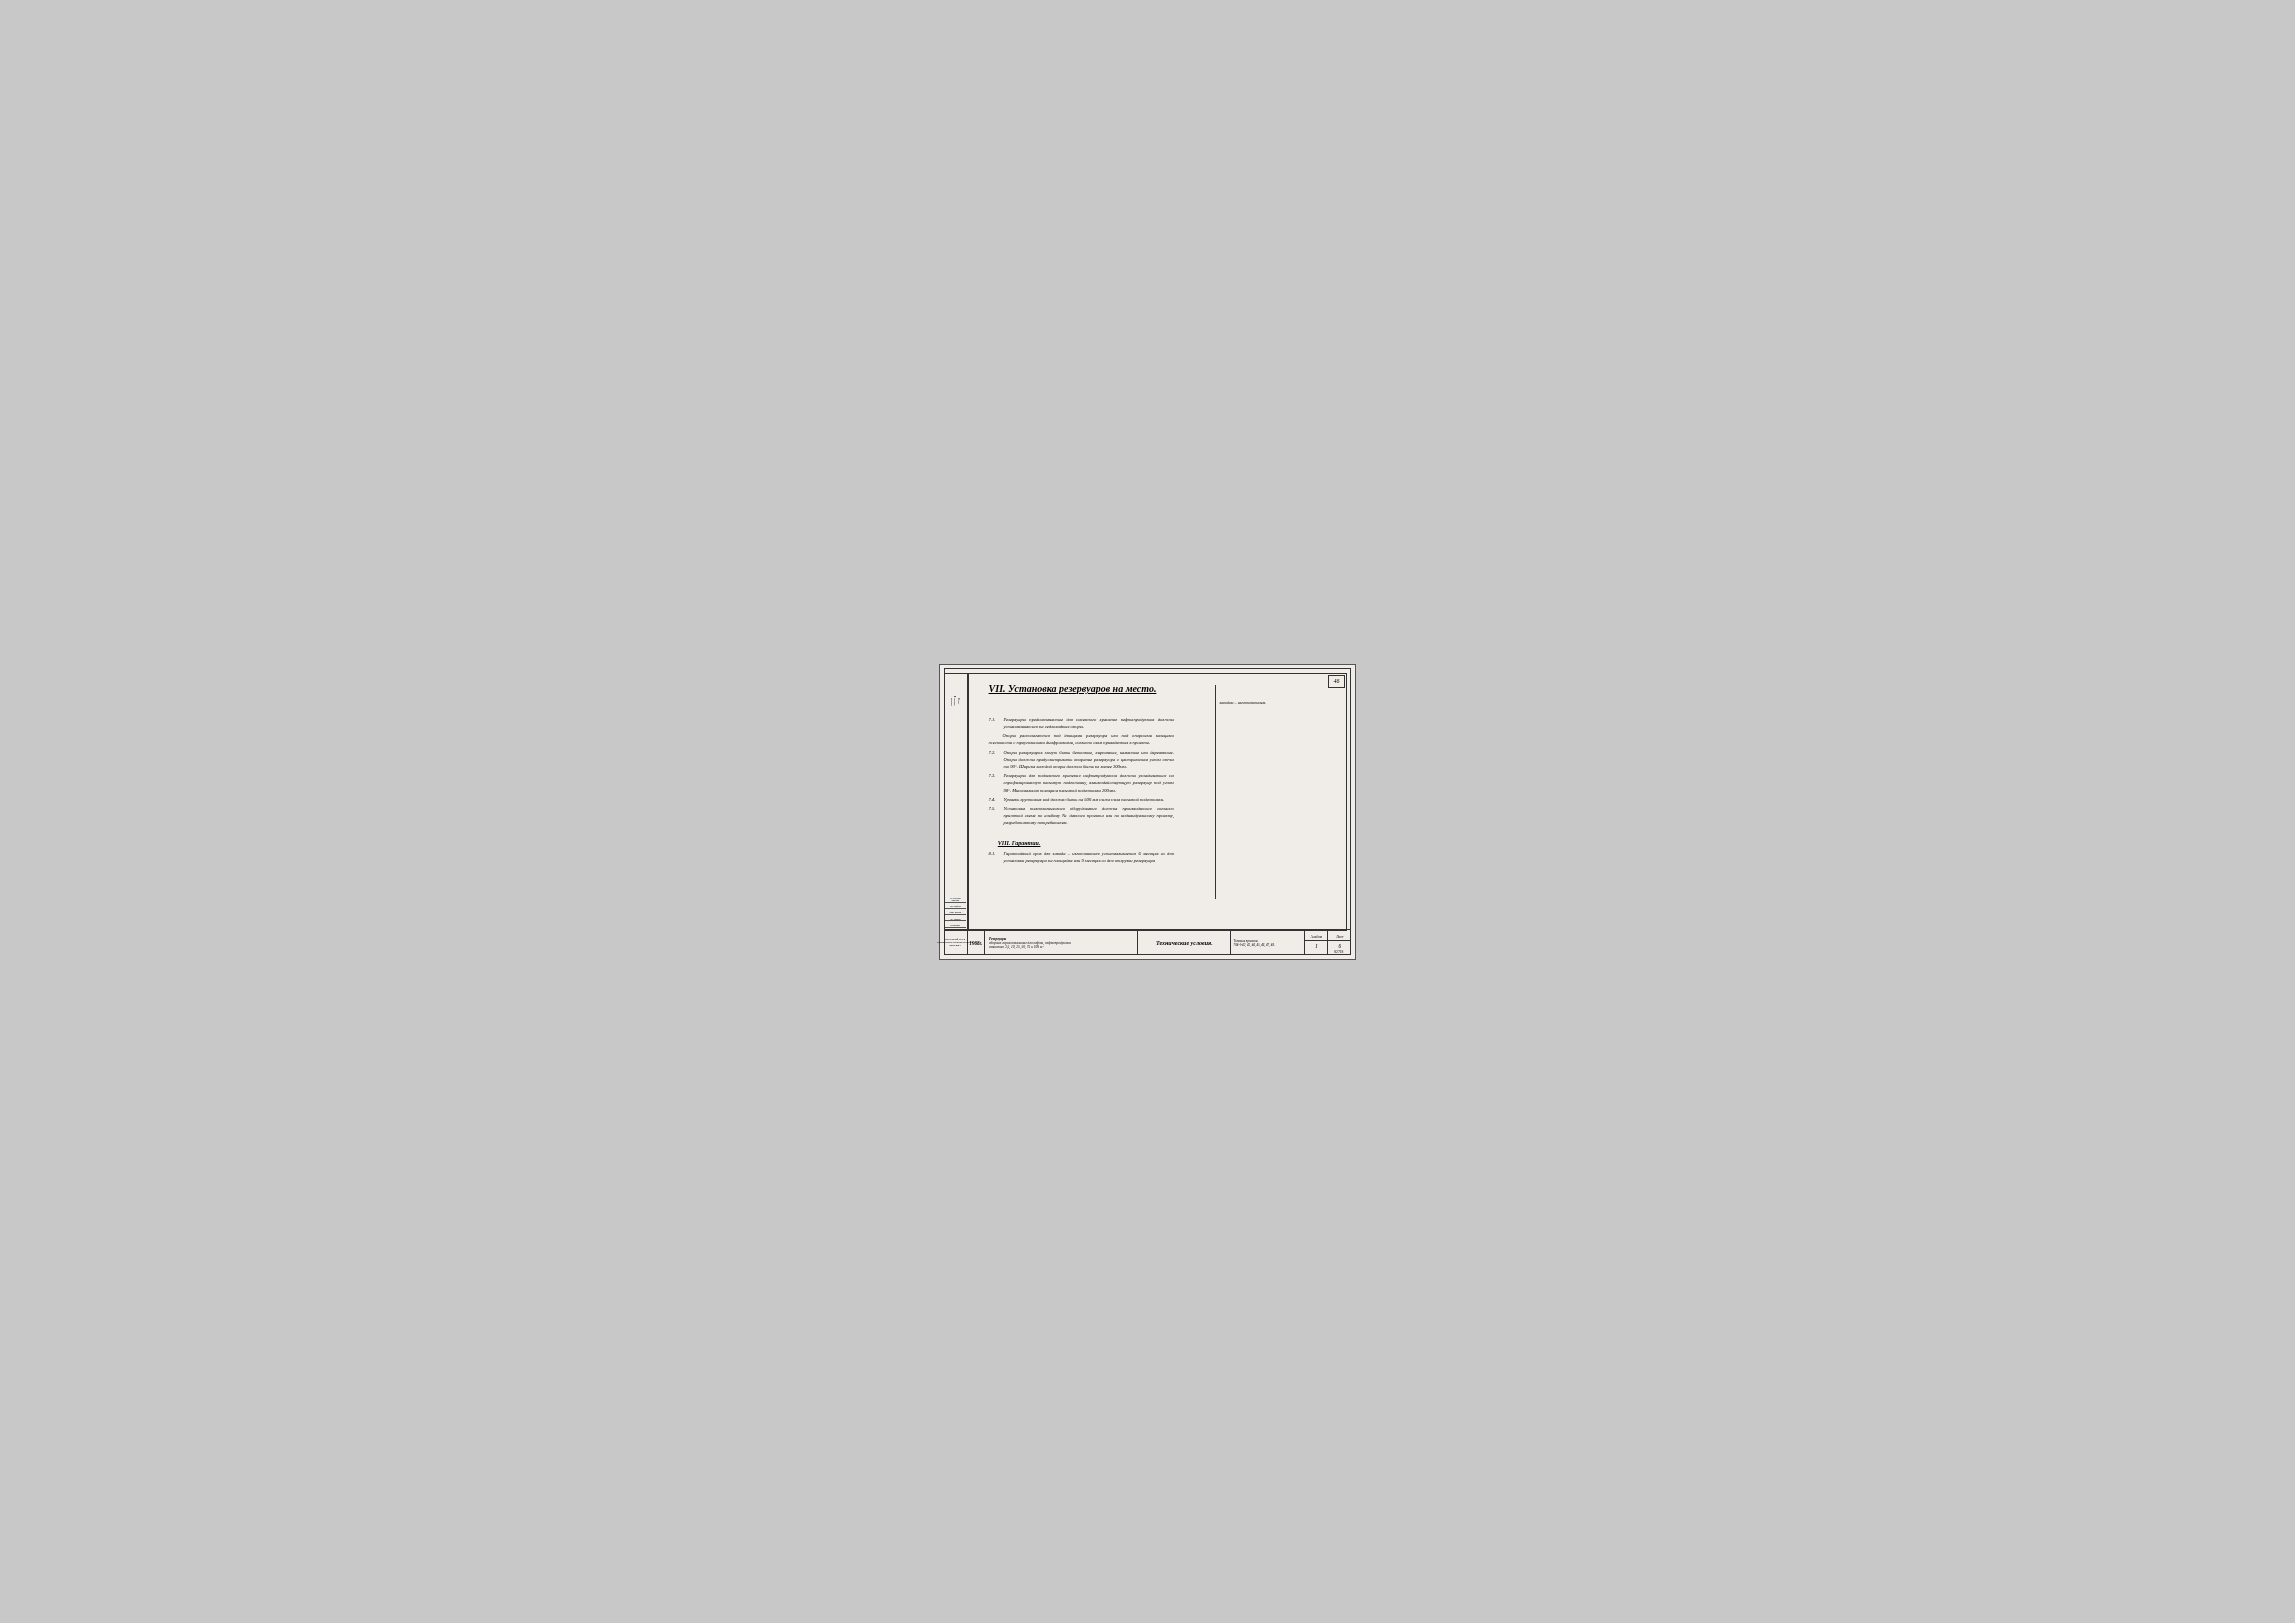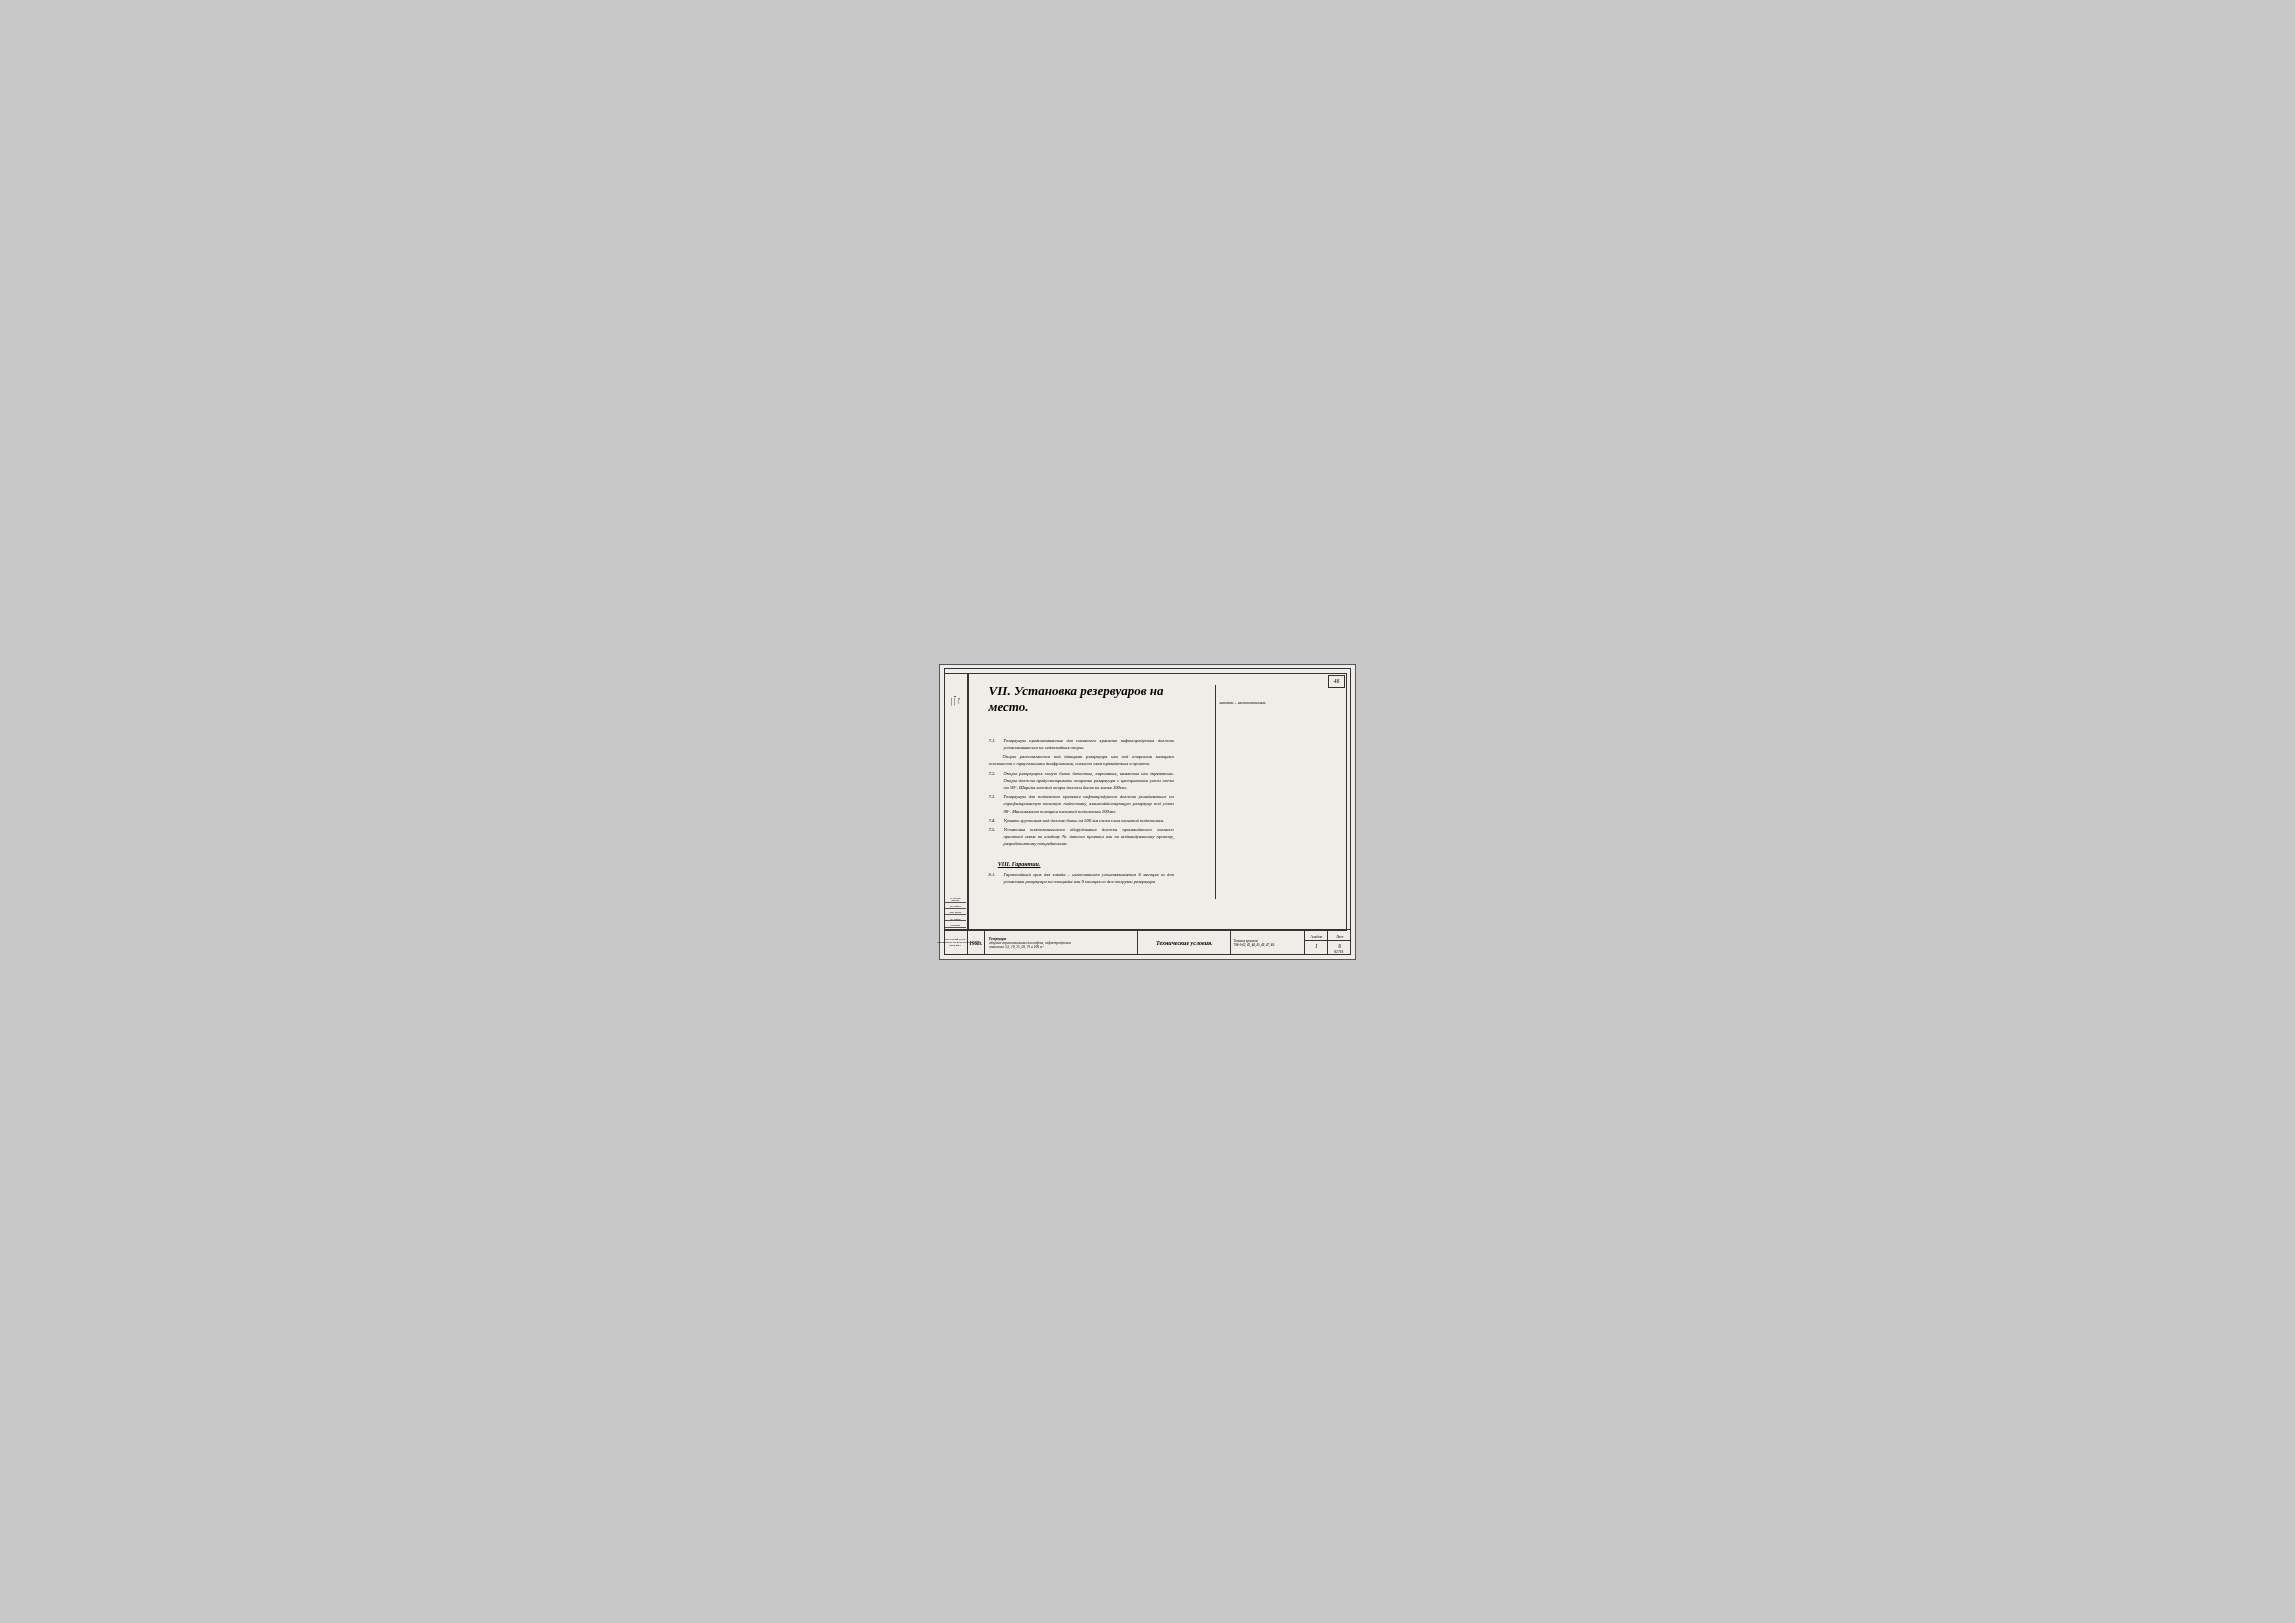--- a/index.html
+++ b/index.html
@@ -67,22 +67,23 @@
     .main-content {
       position: absolute;
       top: 10.2px;
       left: 30px;
       right: 10.2px;
       bottom: 30px;
       padding: 8.3px 9.3px 4.6px 9.3px;
     }
     
     .section-title {
-      font-size: 13px;
-      font-weight: bold;
+      font-size: 10px;
+      font-weight: bold;
+      text-decoration: underline;
       text-align: center;
       margin-bottom: 22px;
       font-style: italic;
     }
     .section-title-sub {
       font-size: 6px;
       font-weight: bold;
       text-decoration: underline;
       text-align: center;
       margin-top: 14px;

